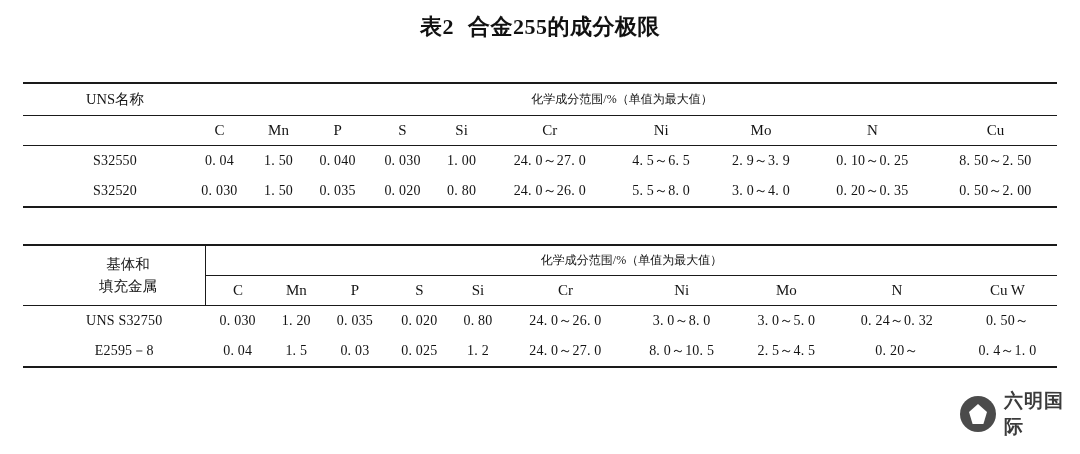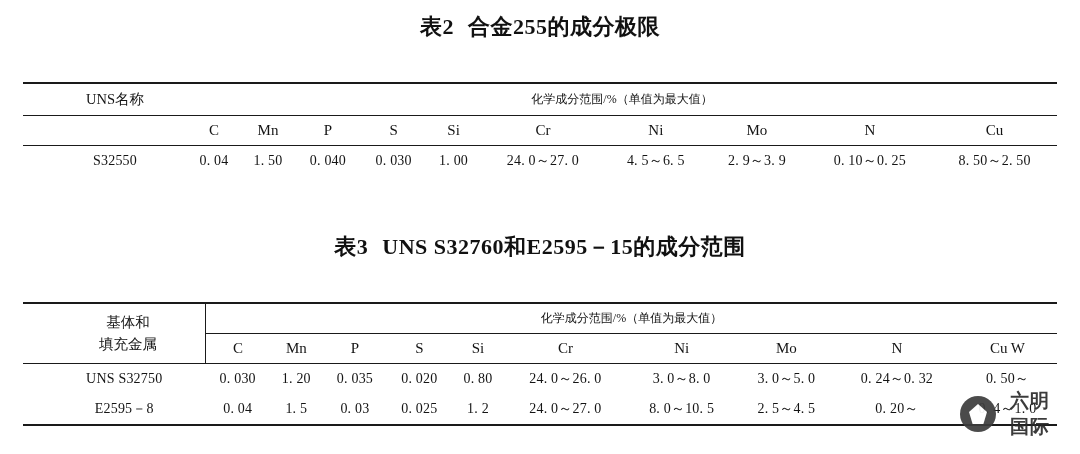--- a/index.html
+++ b/index.html
@@ -82,21 +82,21 @@
 
   
   .watermark {
     position: absolute;
     right: 12px;
     bottom: 10px;
     width: 108px;
     height: 60px;
     display: flex;
     align-items: center;
-    gap: 14px;
+    gap: 8px;
     opacity: 0.92;
   }
   .wm-circle {
     width: 36px;
     height: 36px;
     border-radius: 50%;
     background: #3c3c3c;
     position: relative;
     flex: none;
   }
@@ -153,28 +153,38 @@
         <td>1. 50</td>
         <td>0. 040</td>
         <td>0. 030</td>
         <td>1. 00</td>
         <td>24. 0～27. 0</td>
         <td>4. 5～6. 5</td>
         <td>2. 9～3. 9</td>
         <td>0. 10～0. 25</td>
         <td>8. 50～2. 50</td>
       </tr>
+      <tr class="body-row rule-bot">
+        <td class="name-cell">S32520</td>
+        <td>0. 030</td>
+        <td>1. 50</td>
+        <td>0. 035</td>
+        <td>0. 020</td>
+        <td>0. 80</td>
+        <td>24. 0～26. 0</td>
+        <td>5. 5～8. 0</td>
+        <td>3. 0～4. 0</td>
+        <td>0. 20～0. 35</td>
+        <td>0. 50～2. 00</td>
+      </tr>
     </tbody>
       </table>
   </div>
 
   <div class="table-block" id="table3-block">
-    <div class="tbl-caption">
-      <span class="cap-num">表3</span><span>UNS S32760和E2595－15的成分范围</span>
-    </div>
 
     <table class="data">
       <tbody>
           <tr class="rule-top">
         <td class="name-hdr-2line" rowspan="2" style="width:150px; border-right:1.1px solid #1a1a1a;">
           <span>基体和</span><br>
           <span>填充金属</span>
         </td>
         <td class="hdr-span" colspan="10">化学成分范围/%（单值为最大值）</td>
       </tr>

